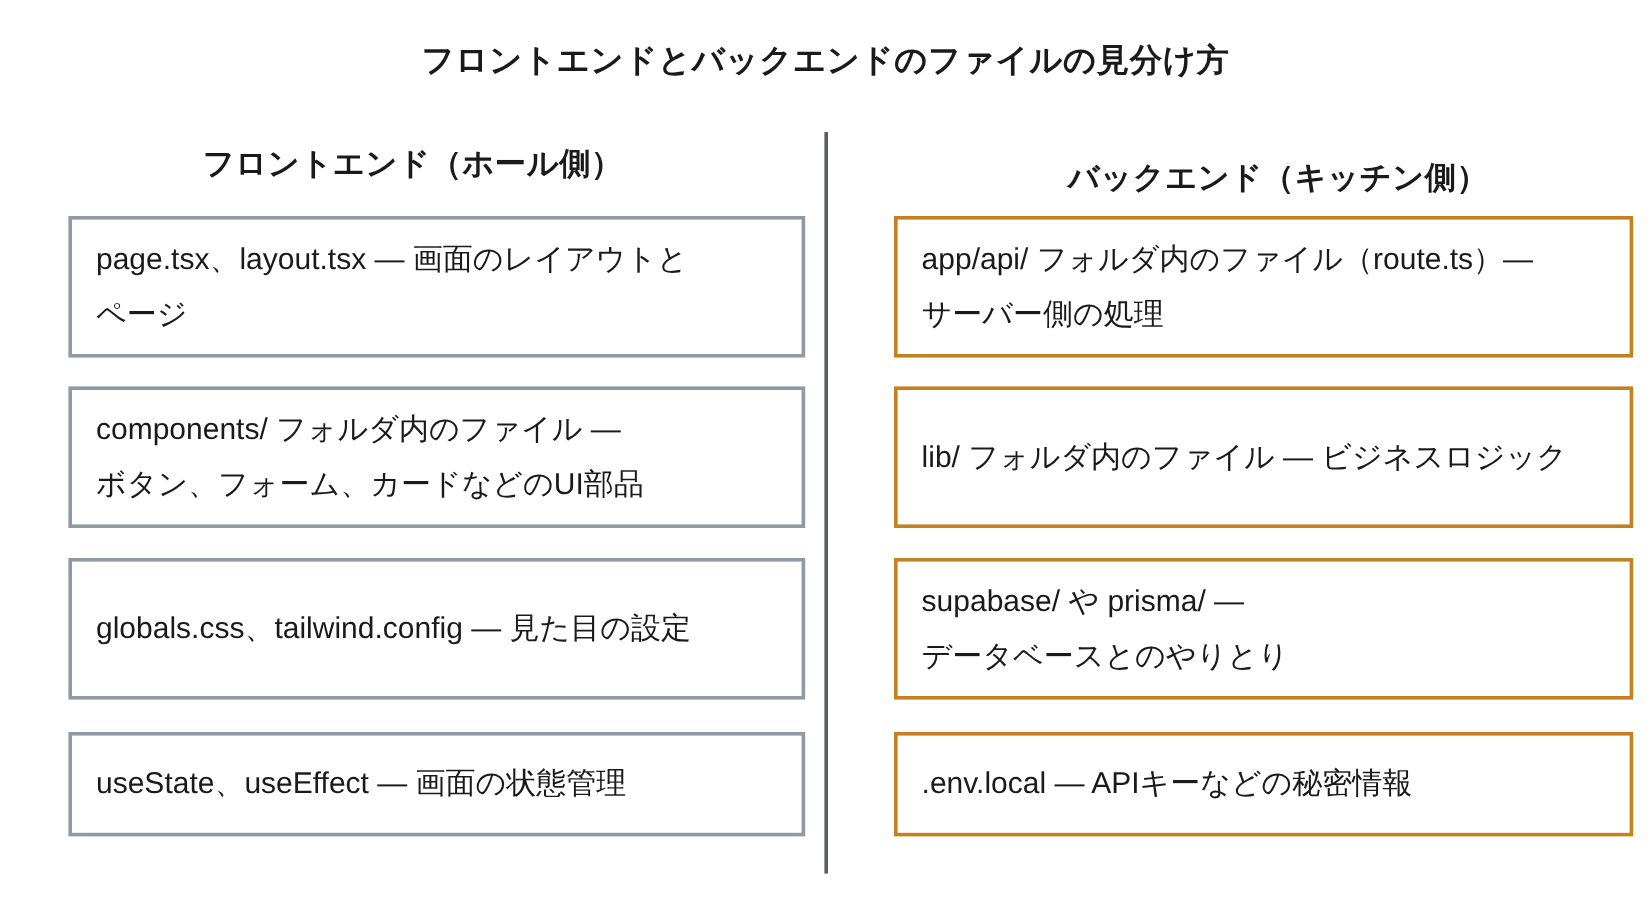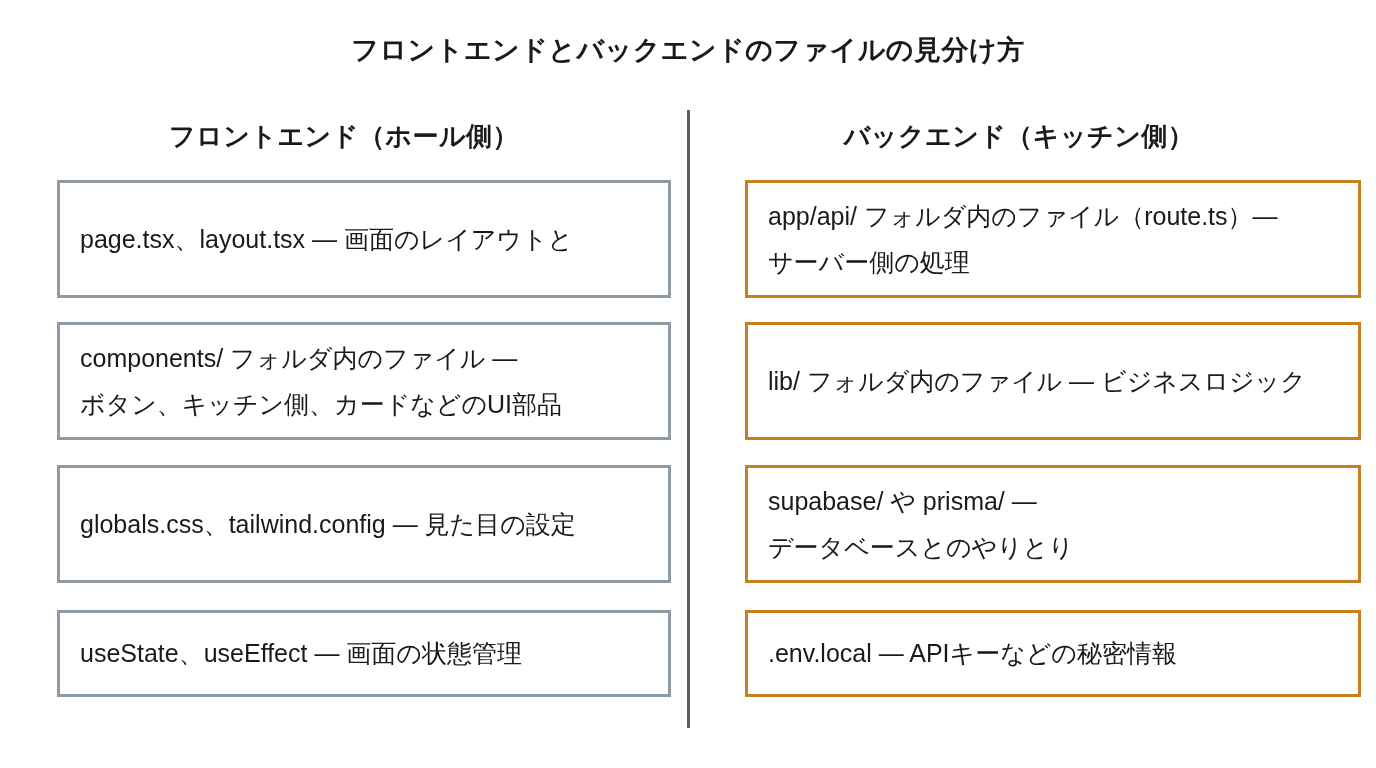--- a/index.html
+++ b/index.html
@@ -29,21 +29,21 @@
   .col-header {
     position: absolute;
     top: 119px;
     width: 574px;
     text-align: center;
     font-size: 26px;
     font-weight: 700;
     letter-spacing: 0.5px;
   }
   .col-header.frontend { left: 57px; }
-  .col-header.backend  { left: 732px; }
+  .col-header.backend  { left: 778px; margin-top: 12px; }
   .divider {
     position: absolute;
     left: 687px;
     top: 110px;
     width: 3px;
     height: 618px;
     background: #5a5d61;
   }
   .item-box {
     position: absolute;
@@ -73,25 +73,26 @@
   <div class="page-title">フロントエンドとバックエンドのファイルの見分け方</div>
 
   <div class="col-header frontend">フロントエンド（ホール側）</div>
 
   <div class="col-header backend">バックエンド（キッチン側）</div>
 
   <div class="divider"></div>
 
   <div class="item-box fe row1">
     <span class="box-line">page.tsx、layout.tsx — 画面のレイアウトと</span>
+    <span class="box-line">ページ</span>
   </div>
 
   <div class="item-box fe row2">
     <span class="box-line">components/ フォルダ内のファイル —</span>
-    <span class="box-line">ボタン、キッチン側、カードなどのUI部品</span>
+    <span class="box-line">ボタン、フォーム、カードなどのUI部品</span>
   </div>
 
   <div class="item-box fe row3">
     <span class="box-line">globals.css、tailwind.config — 見た目の設定</span>
   </div>
 
   <div class="item-box fe row4">
     <span class="box-line">useState、useEffect — 画面の状態管理</span>
   </div>
 

